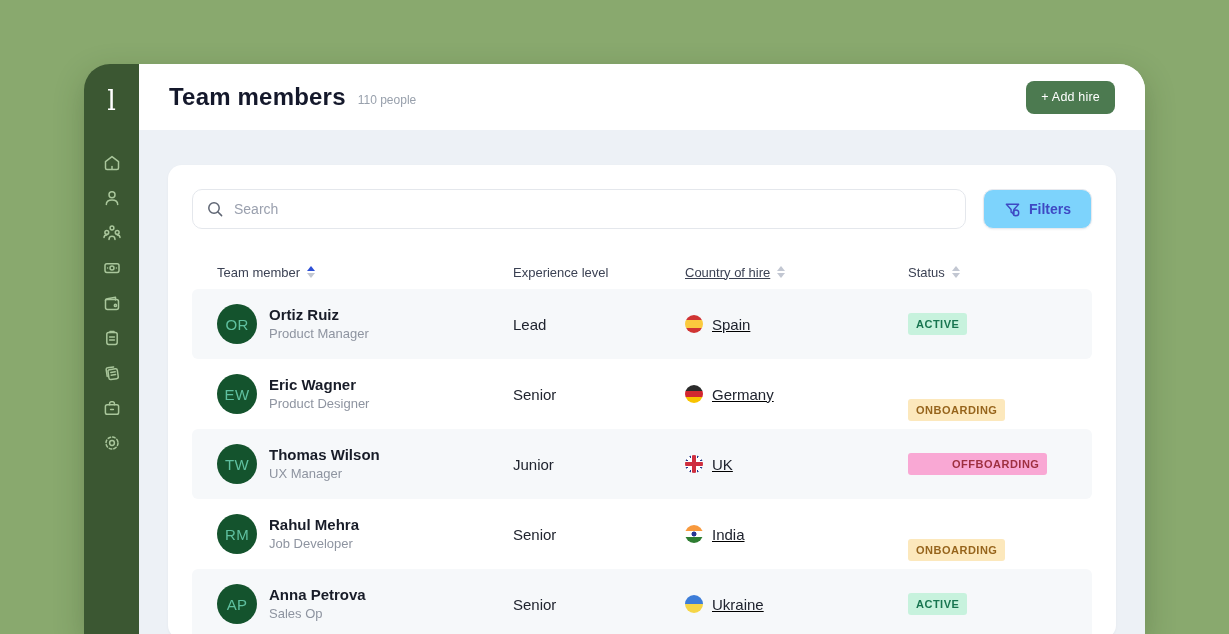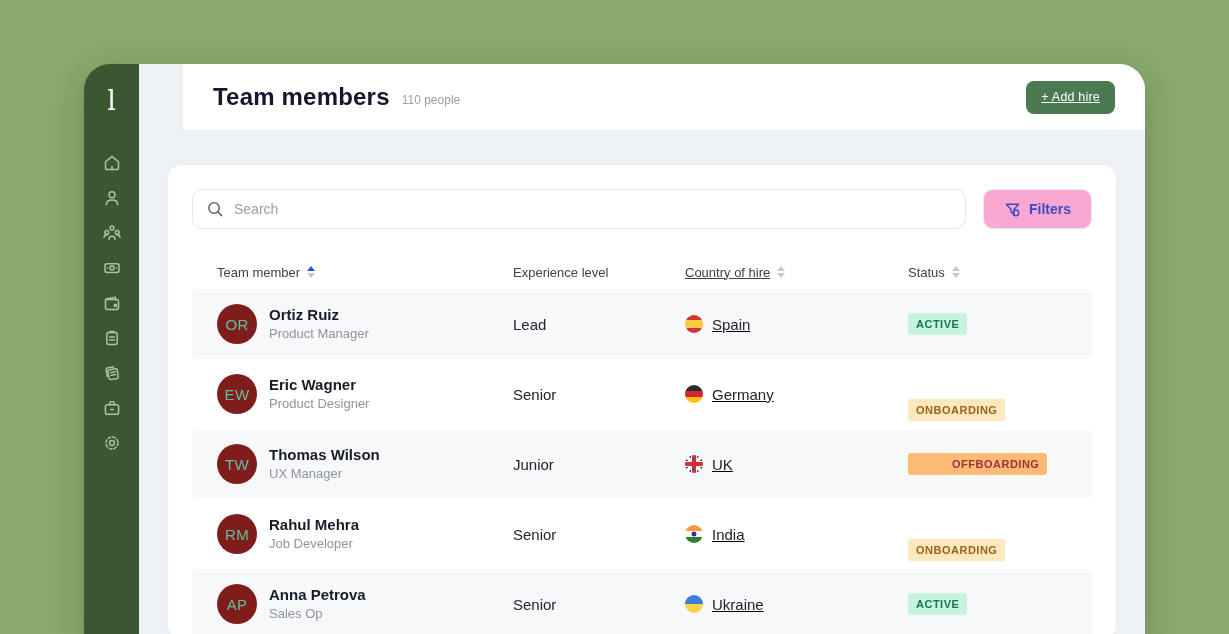--- a/index.html
+++ b/index.html
@@ -25,69 +25,69 @@
     font-family:"DejaVu Serif", serif;
     height:38px; display:flex; align-items:center;
   }
   .nav { margin-top:34px; display:flex; flex-direction:column; gap:15px; }
   .nav-item { width:20px; height:20px; display:flex; align-items:center; justify-content:center; cursor:pointer; }
   .nav-item svg { stroke:#a9c69b; fill:none; stroke-width:1.5; stroke-linecap:round; stroke-linejoin:round; }
   
   .main { flex:1; display:flex; flex-direction:column; background:#edf1f6; min-width:0; }
   .topbar {
     height:66px; background:#ffffff; display:flex; align-items:center;
-    padding:12px 30px; flex:0 0 66px;margin-left:44px;
+    padding:12px 30px; flex:0 0 66px;
   }
   .page-title { font-size:24px; font-weight:700; color:#14182b; letter-spacing:.2px; }
   .people-count { margin-left:12px; font-size:12px; color:#98a0ac; padding-top:6px; }
   .add-btn {
     margin-left:auto; background:#4c7a50; color:#fff; border:none;
     border-radius:8px; padding:0 15px; height:33px; font-size:12.5px;
-    font-family:inherit; cursor:pointer; letter-spacing:.2px;text-decoration:underline;
+    font-family:inherit; cursor:pointer; letter-spacing:.2px;
   }
   .content { flex:1; padding:35px 29px 0; }
   .card {
     background:#ffffff; border-radius:14px; padding:24px 24px 0;
     height:100%; box-shadow:0 1px 3px rgba(25,35,60,.04);
   }
   
   .toolbar { display:flex; gap:17px; }
   .search-box {
     flex:1; height:40px; border:1px solid #e4e7ec; border-radius:10px;
     display:flex; align-items:center; padding:0 13px; gap:10px; background:#fff;
   }
   .search-box svg { stroke:#5e6573; fill:none; stroke-width:1.5; stroke-linecap:round; flex:0 0 auto; }
   .search-box input {
     border:none; outline:none; flex:1; font-size:14px; color:#3a3f4c;
     font-family:inherit; background:transparent;
   }
   .search-box input::placeholder { color:#9aa0ae; }
   .filters-btn {
     width:109px; height:40px; border:1px solid #e7e9ee; border-radius:10px;
-    background:#f9a8d4; display:flex; align-items:center; justify-content:center;
+    background:#7dd3fc; display:flex; align-items:center; justify-content:center;
     gap:8px; color:#3e49c3; font-weight:700; font-size:14px; cursor:pointer;
     font-family:inherit; box-shadow:0 1px 2px rgba(25,35,60,.05);
   }
   .filters-btn svg { stroke:#3e49c3; fill:none; stroke-width:1.5; stroke-linecap:round; stroke-linejoin:round; }
   
   .thead { display:flex; align-items:center; margin-top:26px; height:34px; font-size:13px; color:#3c4254; }
   .th { display:flex; align-items:center; gap:7px; }
   .col-name    { width:321px; padding-left:25px; }
   .col-exp     { width:172px; }
   .col-country { width:223px;text-decoration:underline; }
   .col-status  { flex:1; }
   .sorter { display:flex; flex-direction:column; gap:2px; cursor:pointer; }
   .sorter .tri-up   { width:0; height:0; border-left:4px solid transparent; border-right:4px solid transparent; border-bottom:5px solid #c2c7d2; }
   .sorter .tri-down { width:0; height:0; border-left:4px solid transparent; border-right:4px solid transparent; border-top:5px solid #c2c7d2; }
   .sorter.asc .tri-up { border-bottom-color:#2d4fd6; }
   .row { display:flex; align-items:center; height:70px; }
   .row.striped { background:#f6f8fa; border-radius:6px; }
   .member-cell { display:flex; align-items:center; gap:12px; }
   .avatar {
-    width:40px; height:40px; border-radius:50%; background:#7f1d1d;
+    width:40px; height:40px; border-radius:50%; background:#14532d;
     color:#5fc0a0; font-size:15px; display:flex; align-items:center;
     justify-content:center; letter-spacing:.3px; flex:0 0 40px;
   }
   .m-name { font-size:15px; font-weight:700; color:#181c28; line-height:1.35; }
   .m-role { font-size:13px; color:#8e94a0; line-height:1.35; }
   .cell-text { font-size:15px; color:#20242f; }
   .country-cell { display:flex; align-items:center; gap:9px; }
   .flag { width:18px; height:18px; border-radius:50%; flex:0 0 18px; }
   .flag[data-flag="spain"]   { background:linear-gradient(180deg,#d03433 0 26%,#fbca3e 26% 74%,#d03433 74%); }
   .flag[data-flag="germany"] { background:linear-gradient(180deg,#2b2b2b 0 34%,#d22730 34% 67%,#f8c300 67%); }
@@ -106,21 +106,21 @@
       radial-gradient(circle at 50% 50%, #283593 0 2.2px, transparent 2.8px),
       linear-gradient(180deg,#f8993d 0 34%,#ffffff 34% 67%,#2e7d32 67%);
   }
   .flag[data-flag="ukraine"] { background:linear-gradient(180deg,#3d7dd8 0 50%,#f5d547 50%); }
   .badge {
     display:inline-block; font-size:11px; font-weight:700; letter-spacing:.5px;
     padding:5px 8px; border-radius:3px;
   }
   .badge[data-status="active"]      { background:#c7f2dd; color:#187550; }
   .badge[data-status="onboarding"]  { background:#fce8bc; color:#96641c;margin-top:31px; }
-  .badge[data-status="offboarding"] { background:#fdba74; color:#9e3040;padding-left:44px; }
+  .badge[data-status="offboarding"] { background:#f9a8d4; color:#9e3040;padding-left:44px; }
 </style>
 </head>
 <body>
 
 <div style="width:100%;height:100%;">
   <div class="window">
 
     <div class="sidebar">
       <div class="logo">l</div>
       <div class="nav">

